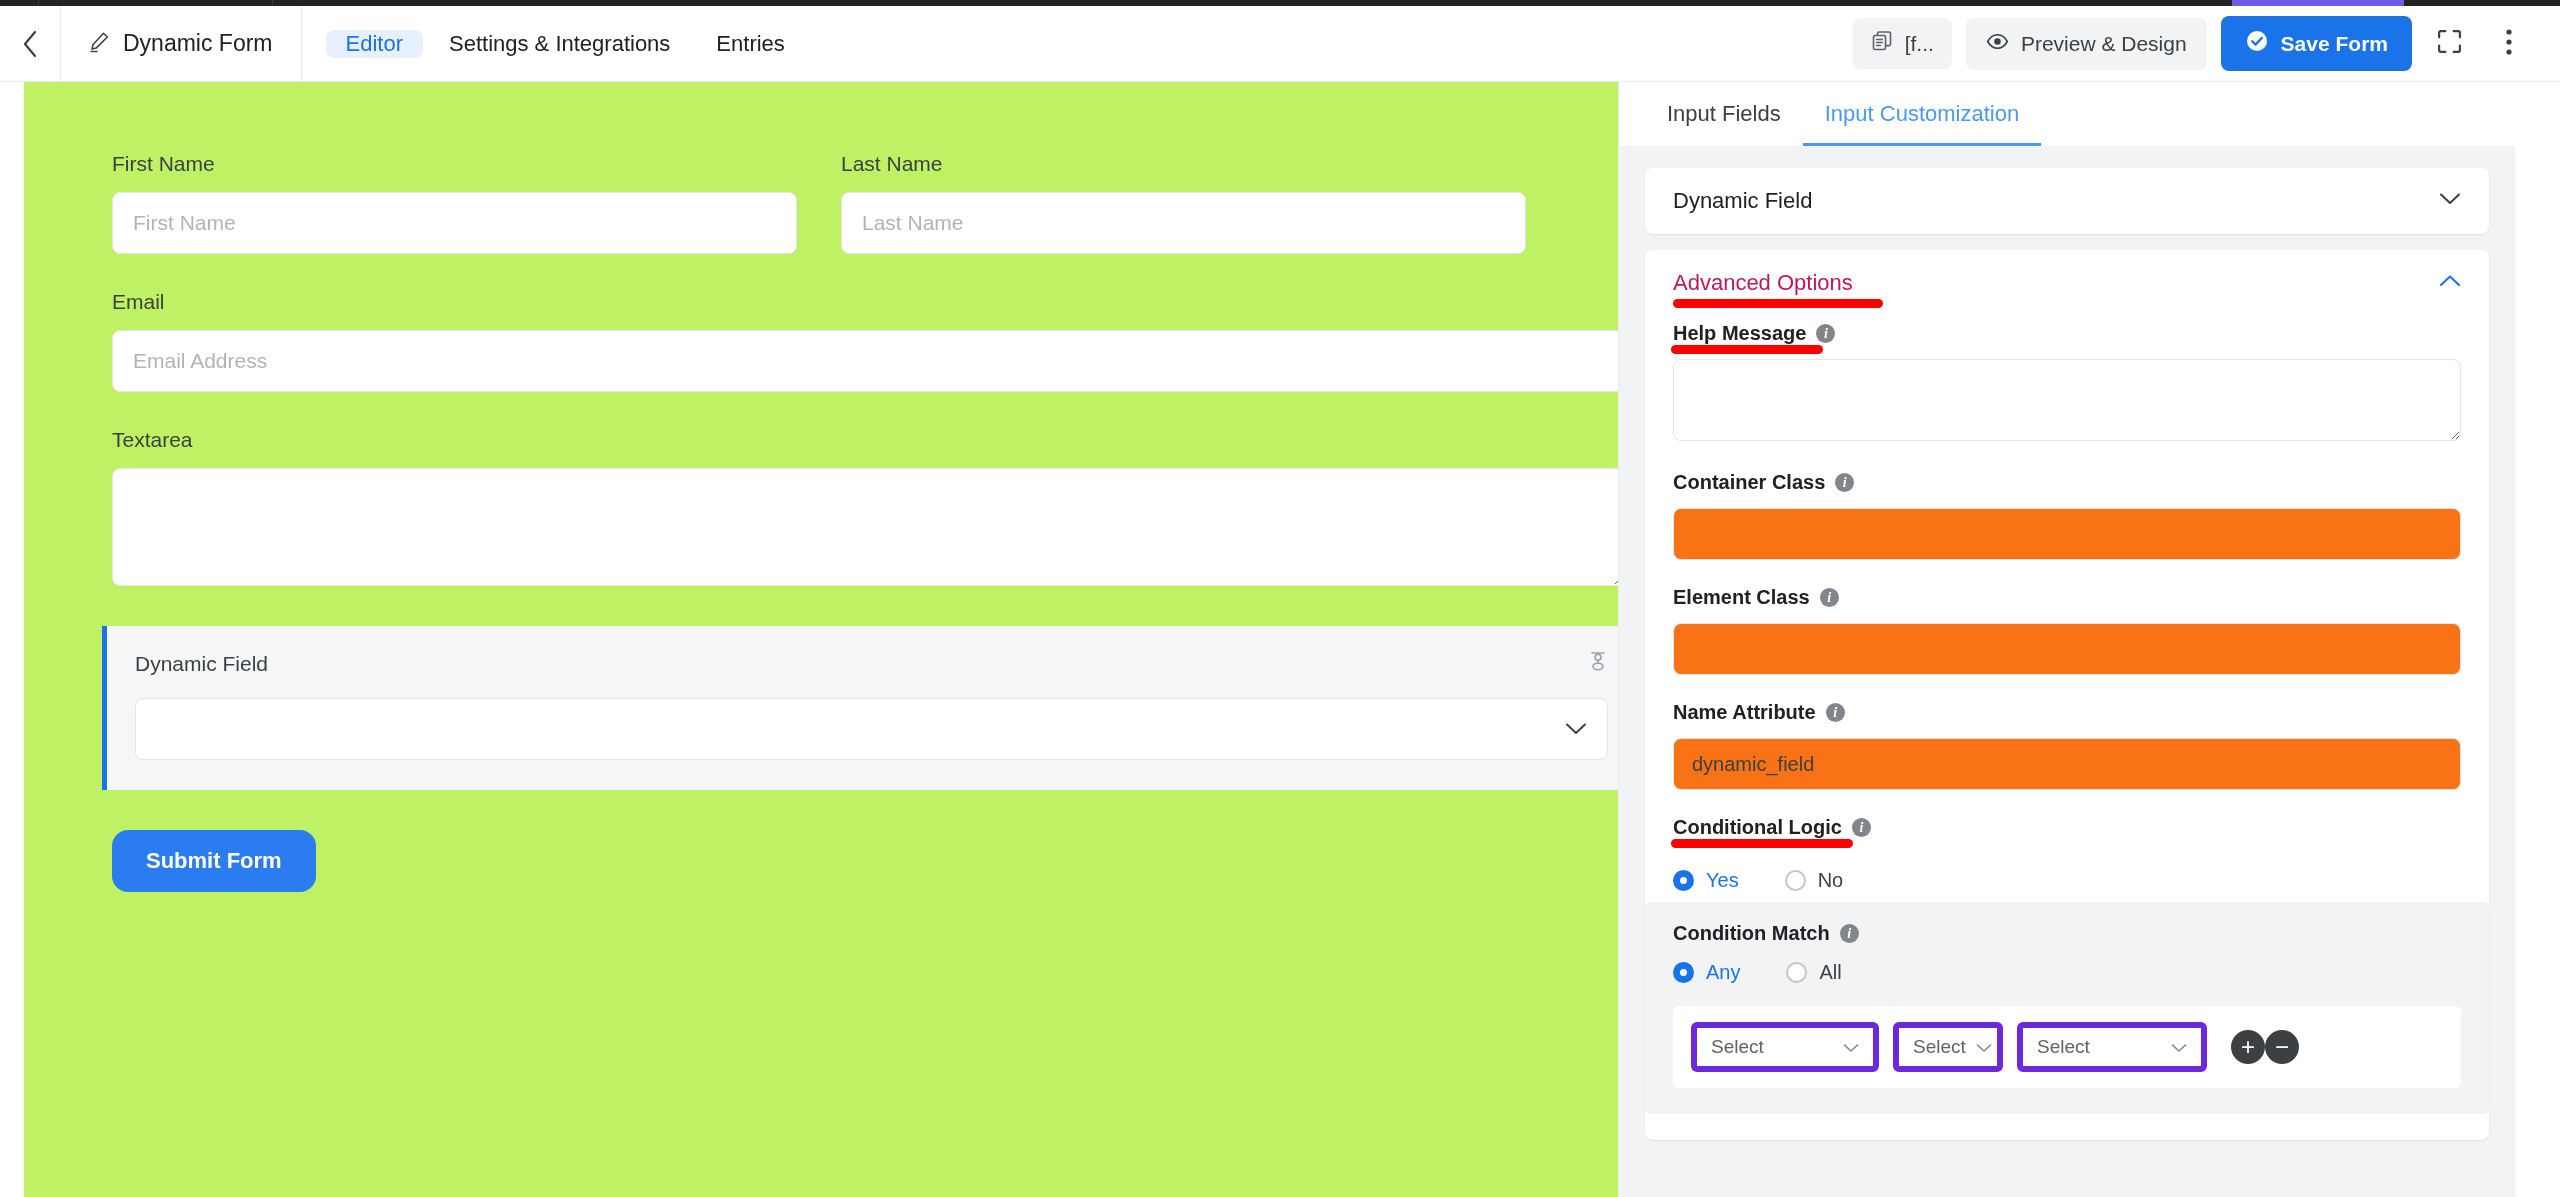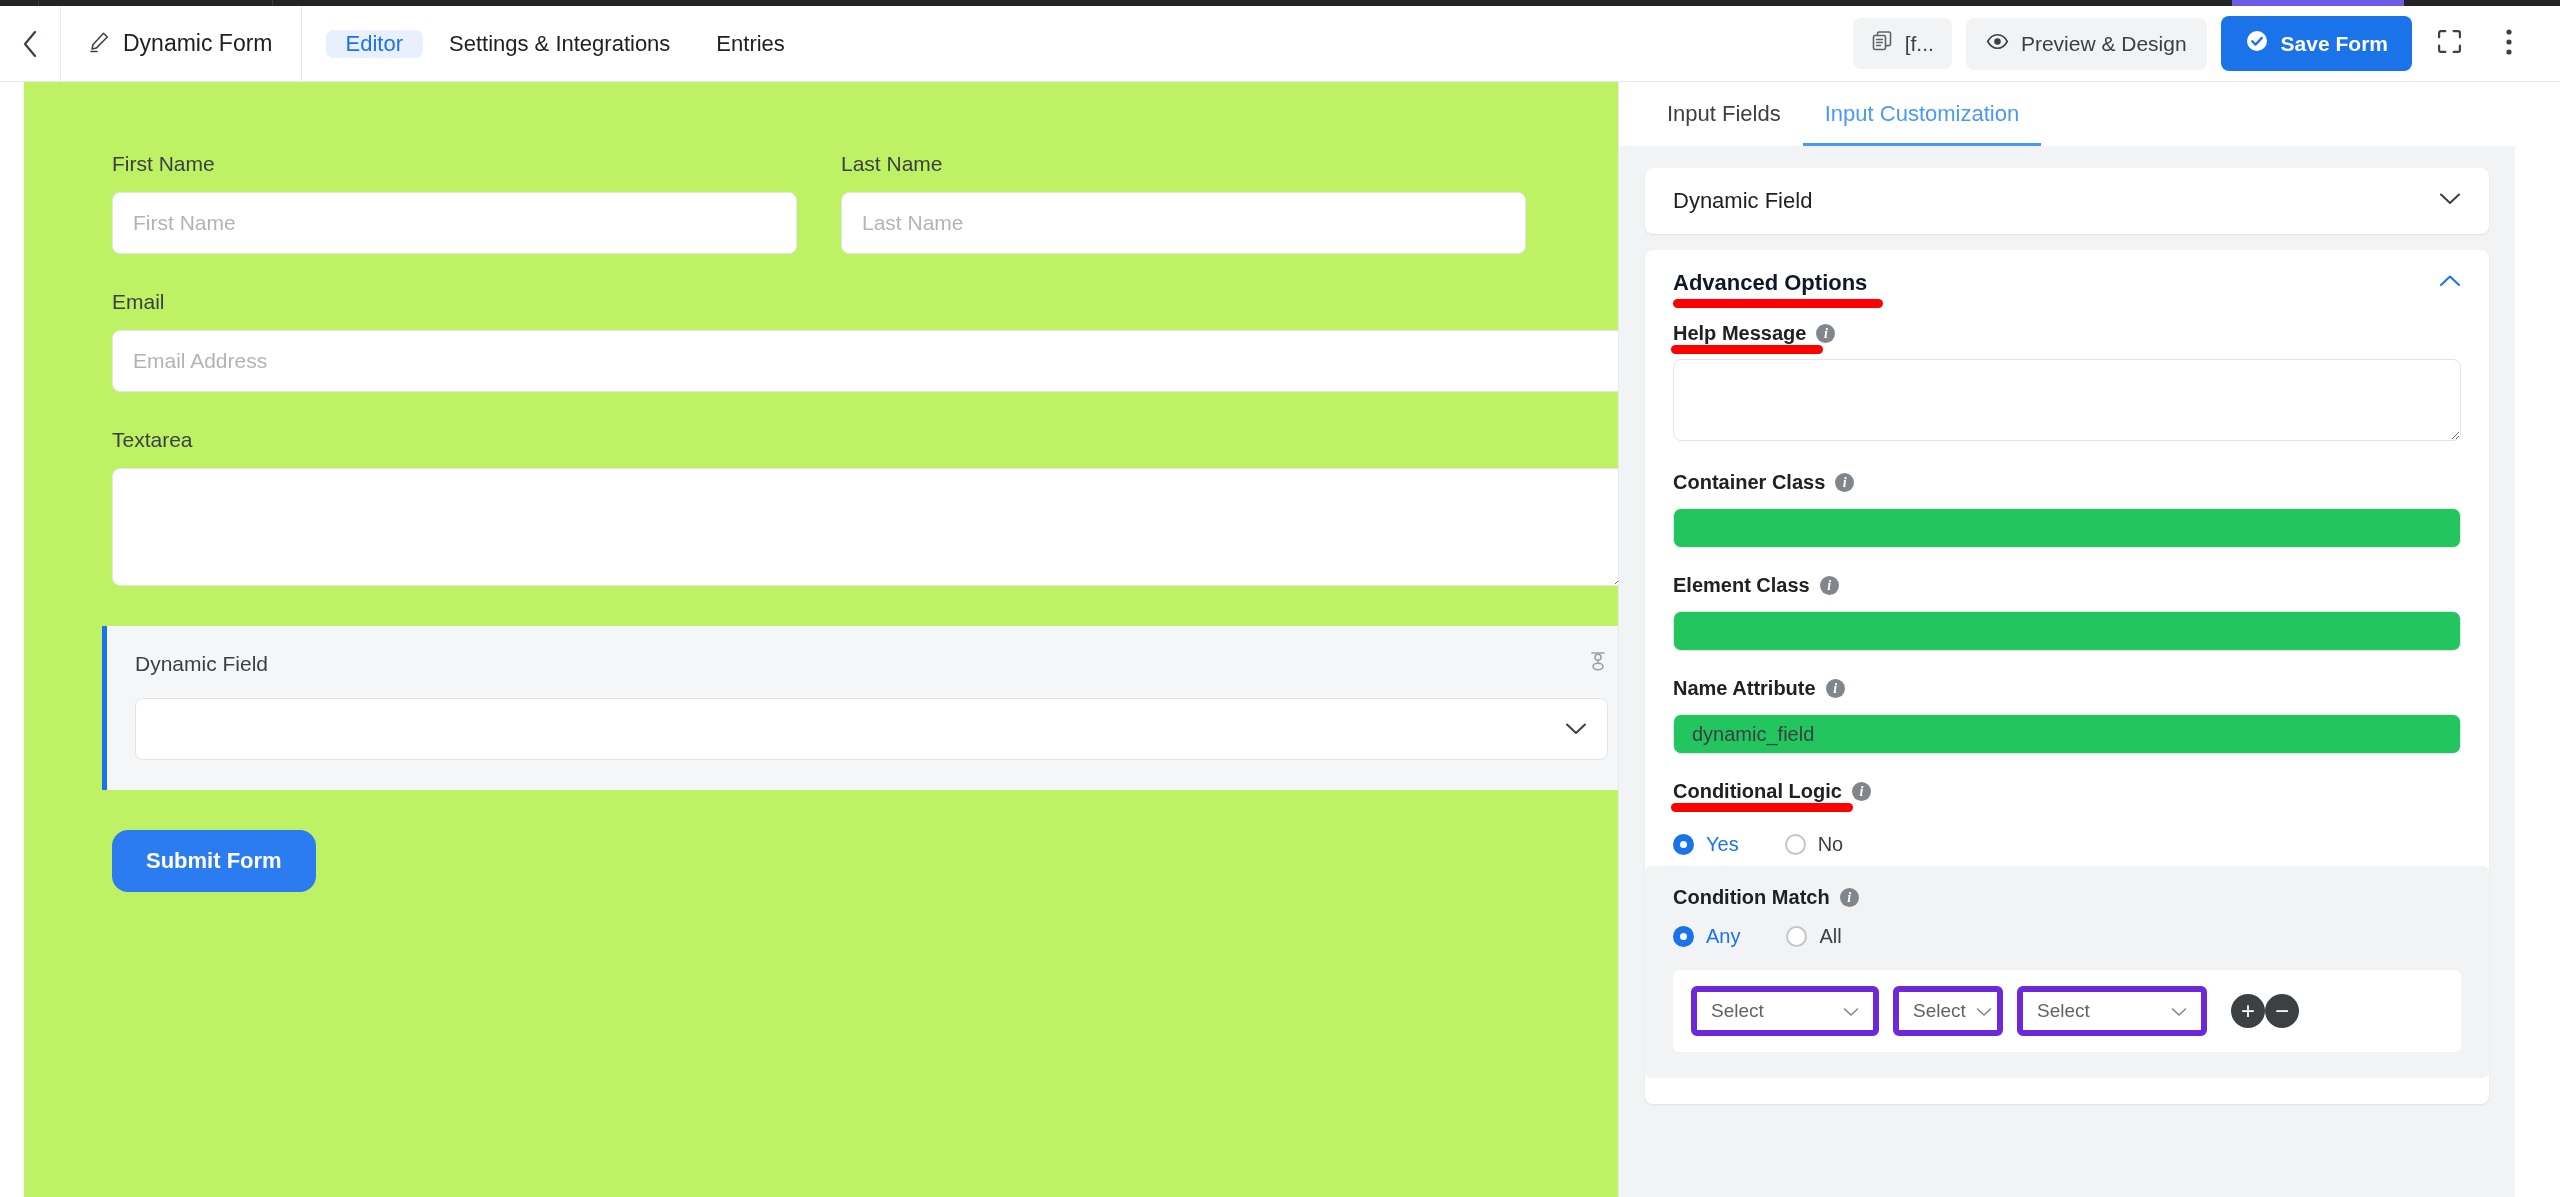--- a/index.html
+++ b/index.html
@@ -324,22 +324,22 @@
     display: flex;
     align-items: center;
     padding: 0 28px;
     cursor: pointer;
   }
   .card-head .ttl {
     font-size: 22px;
     color: #202124;
   }
   .card-head .ttl.link {
-    color: #0f172a;
-    font-weight: 700;
+    color: #be185d;
+    font-weight: 400;
     position: relative;
   }
   .card-head .chev { margin-left: auto; }
 
   .spacer-12 { height: 16px; }
 
   .card-body {
     padding: 6px 28px 26px 28px;
   }
 
@@ -375,27 +375,27 @@
     height: 9px;
     border-radius: 5px;
     background: #ff0000;
   }
   .redline.w-adv { width: 210px; left: 0; bottom: -12px; }
   .redline.w-help { width: 152px; }
   .redline.w-cond { width: 182px; }
 
   .p-input {
     width: 100%;
-    height: 40px;
+    height: 52px;
     border: 1px solid #e3e5e8;
     border-radius: 8px;
     padding: 0 18px;
     font-size: 20px;
     color: #3c4043;
-    background: #22c55e;
+    background: #f97316;
     font-family: "Liberation Sans", sans-serif;
     outline: none;
   }
   .p-input::placeholder { color: #b0b4b9; }
 
   .p-textarea {
     width: 100%;
     height: 82px;
     border: 1px solid #e3e5e8;
     border-radius: 8px;

